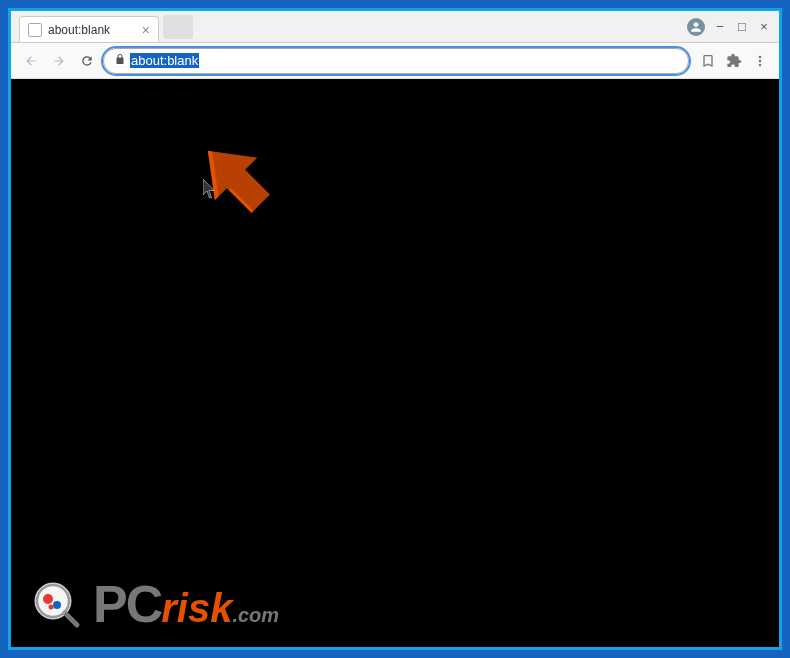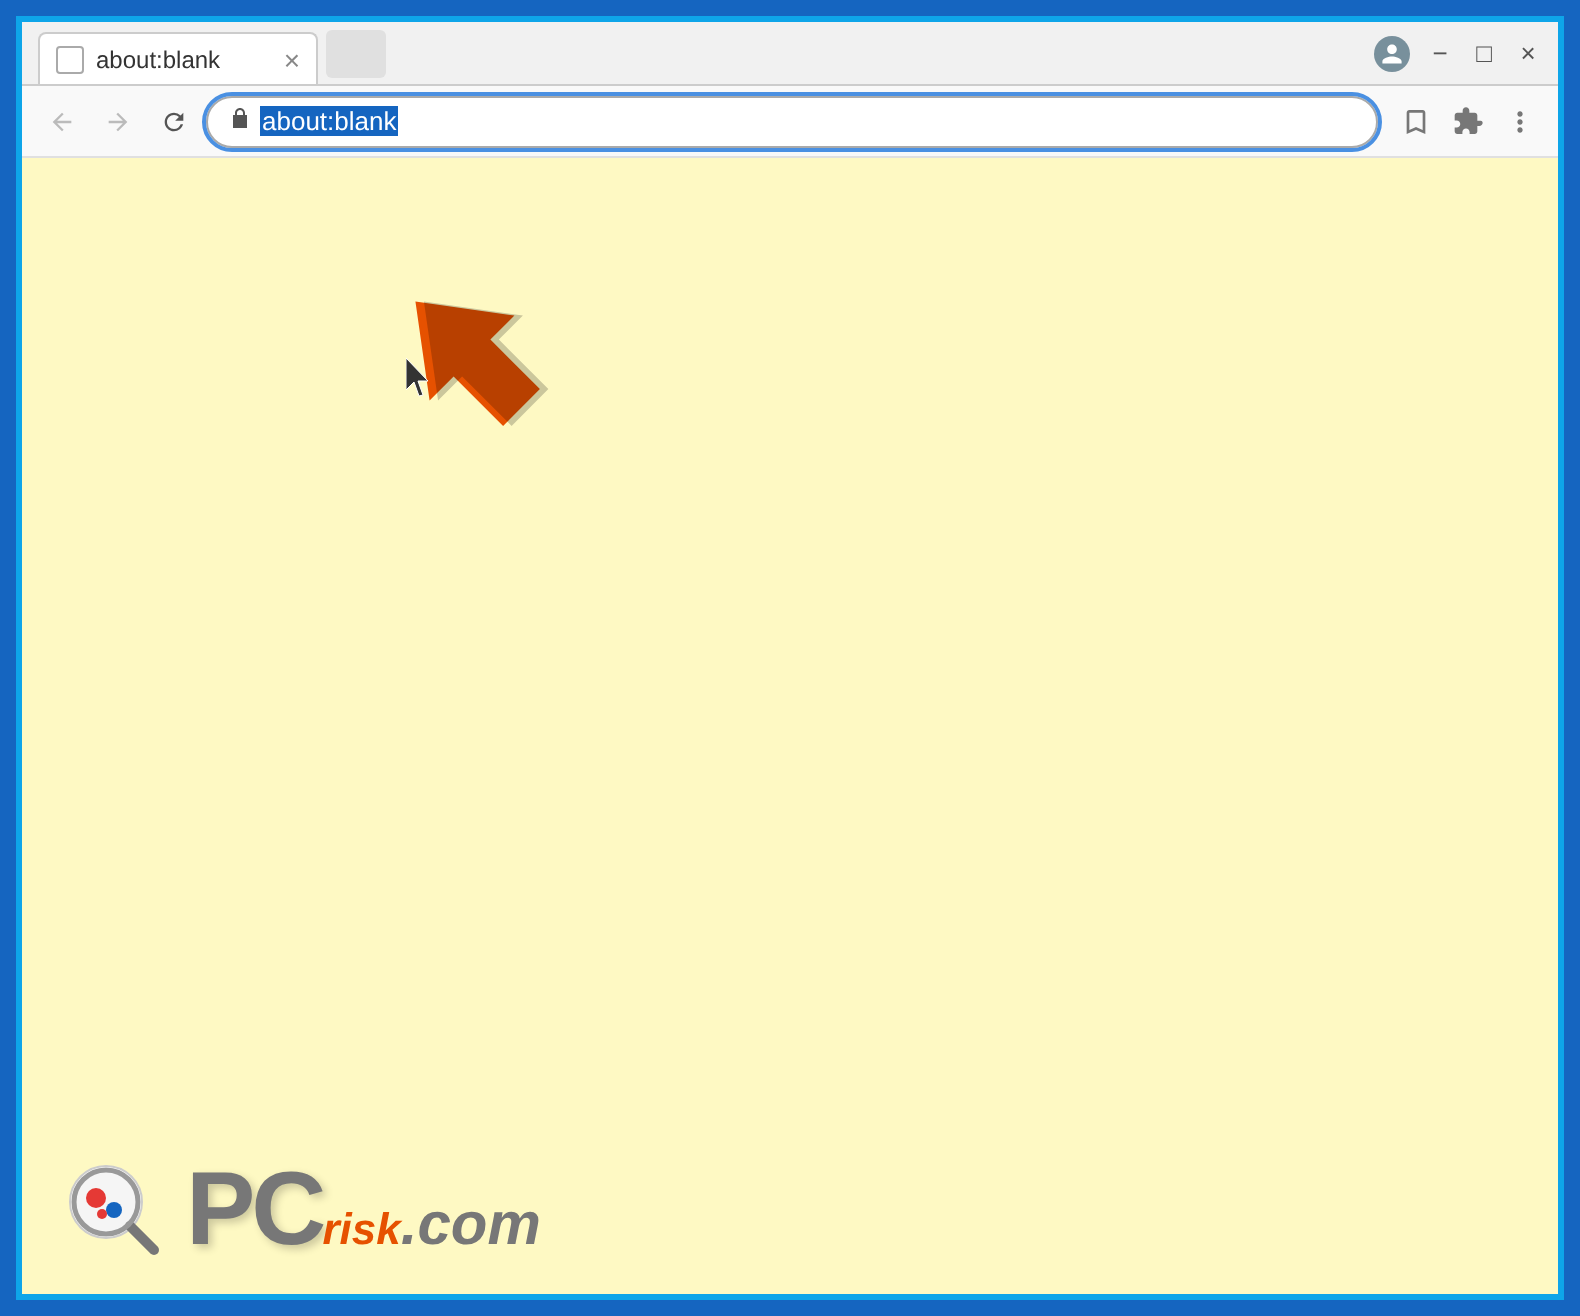--- a/index.html
+++ b/index.html
@@ -188,21 +188,21 @@
       align-items: center;
       justify-content: center;
       font-size: 14px;
       color: #777;
       cursor: pointer;
     }
 
     
     .content-area {
       flex: 1;
-      background: #fef9c3;
+      background: #000000;
       position: relative;
       overflow: hidden;
     }
 
     
     .orange-arrow {
       position: absolute;
       top: 55px;
       left: 180px;
       width: 90px;
@@ -245,29 +245,29 @@
       font-size: 52px;
       font-weight: 900;
       color: #777;
       font-family: Arial Black, Arial, sans-serif;
       line-height: 1;
       letter-spacing: -2px;
       text-shadow: 2px 2px 4px rgba(0,0,0,0.2);
     }
 
     .risk-text {
-      font-size: 22px;
+      font-size: 40px;
       font-weight: 700;
       color: #E65100;
       font-family: Arial, sans-serif;
       font-style: italic;
     }
 
     .dot-com {
-      font-size: 30px;
+      font-size: 20px;
       font-weight: 700;
       color: #777;
       font-family: Arial, sans-serif;
       font-style: italic;
       margin-top: 18px;
     }
   </style>
 </head>
 <body>
 

